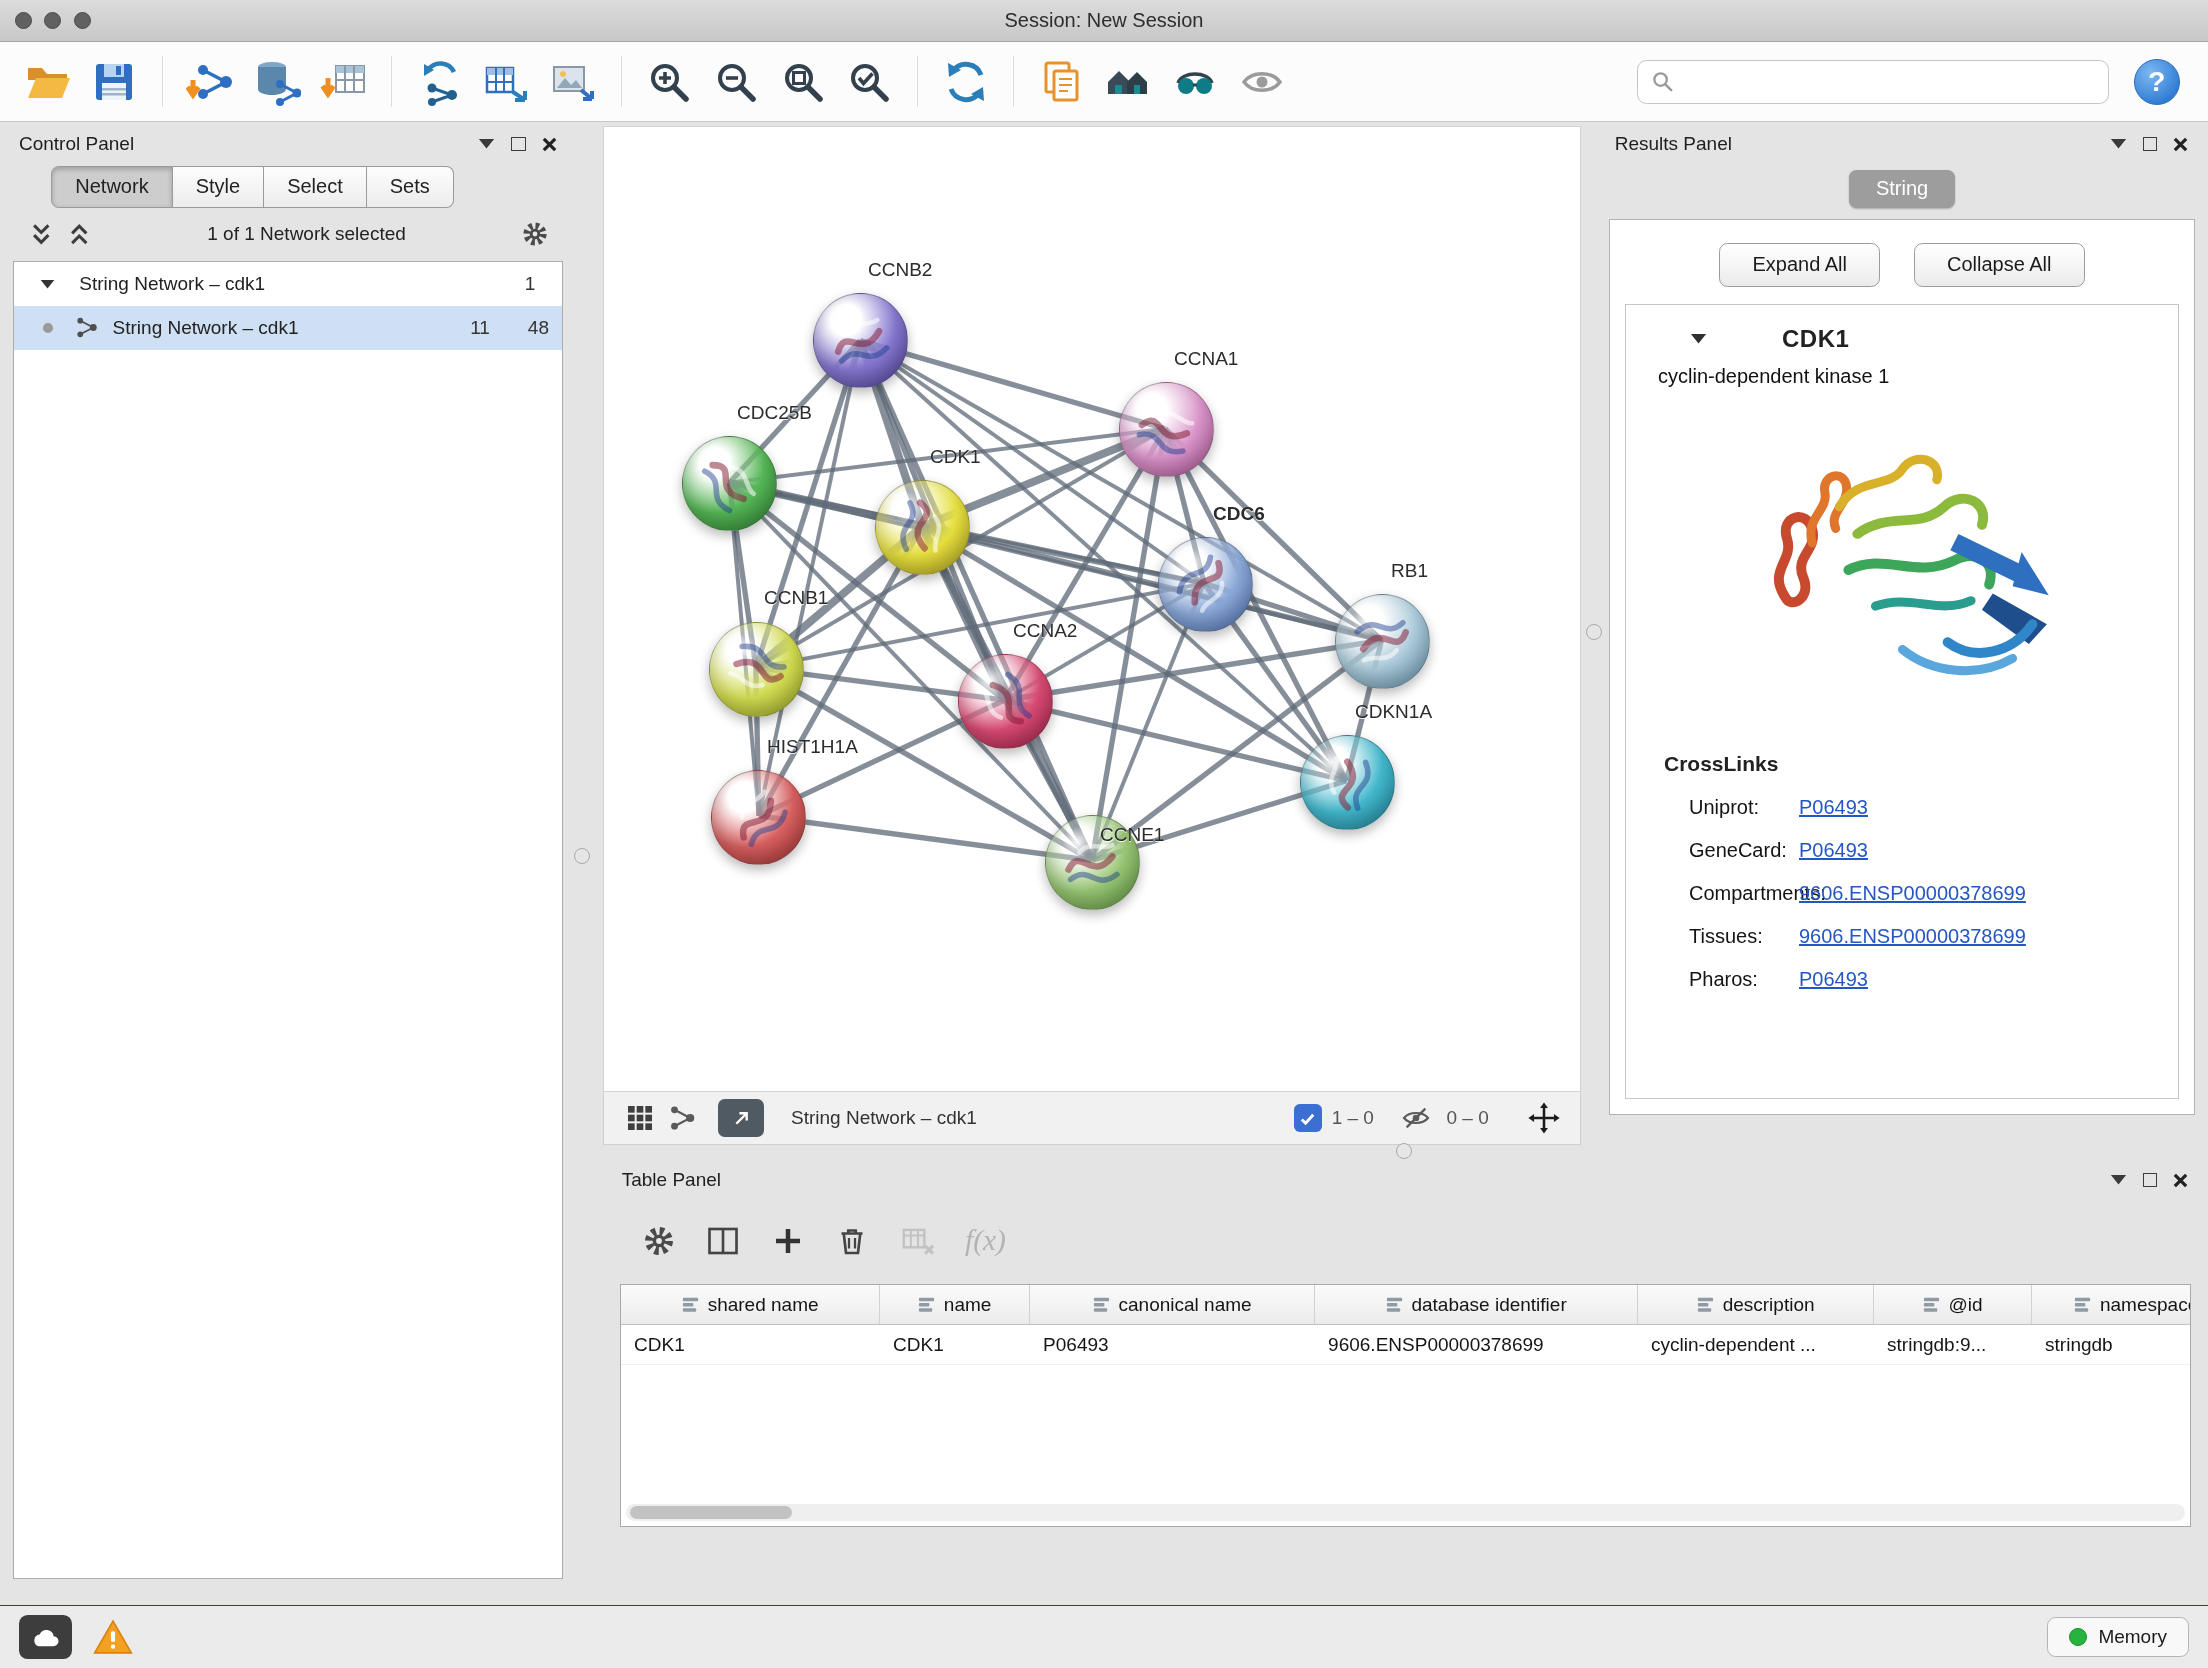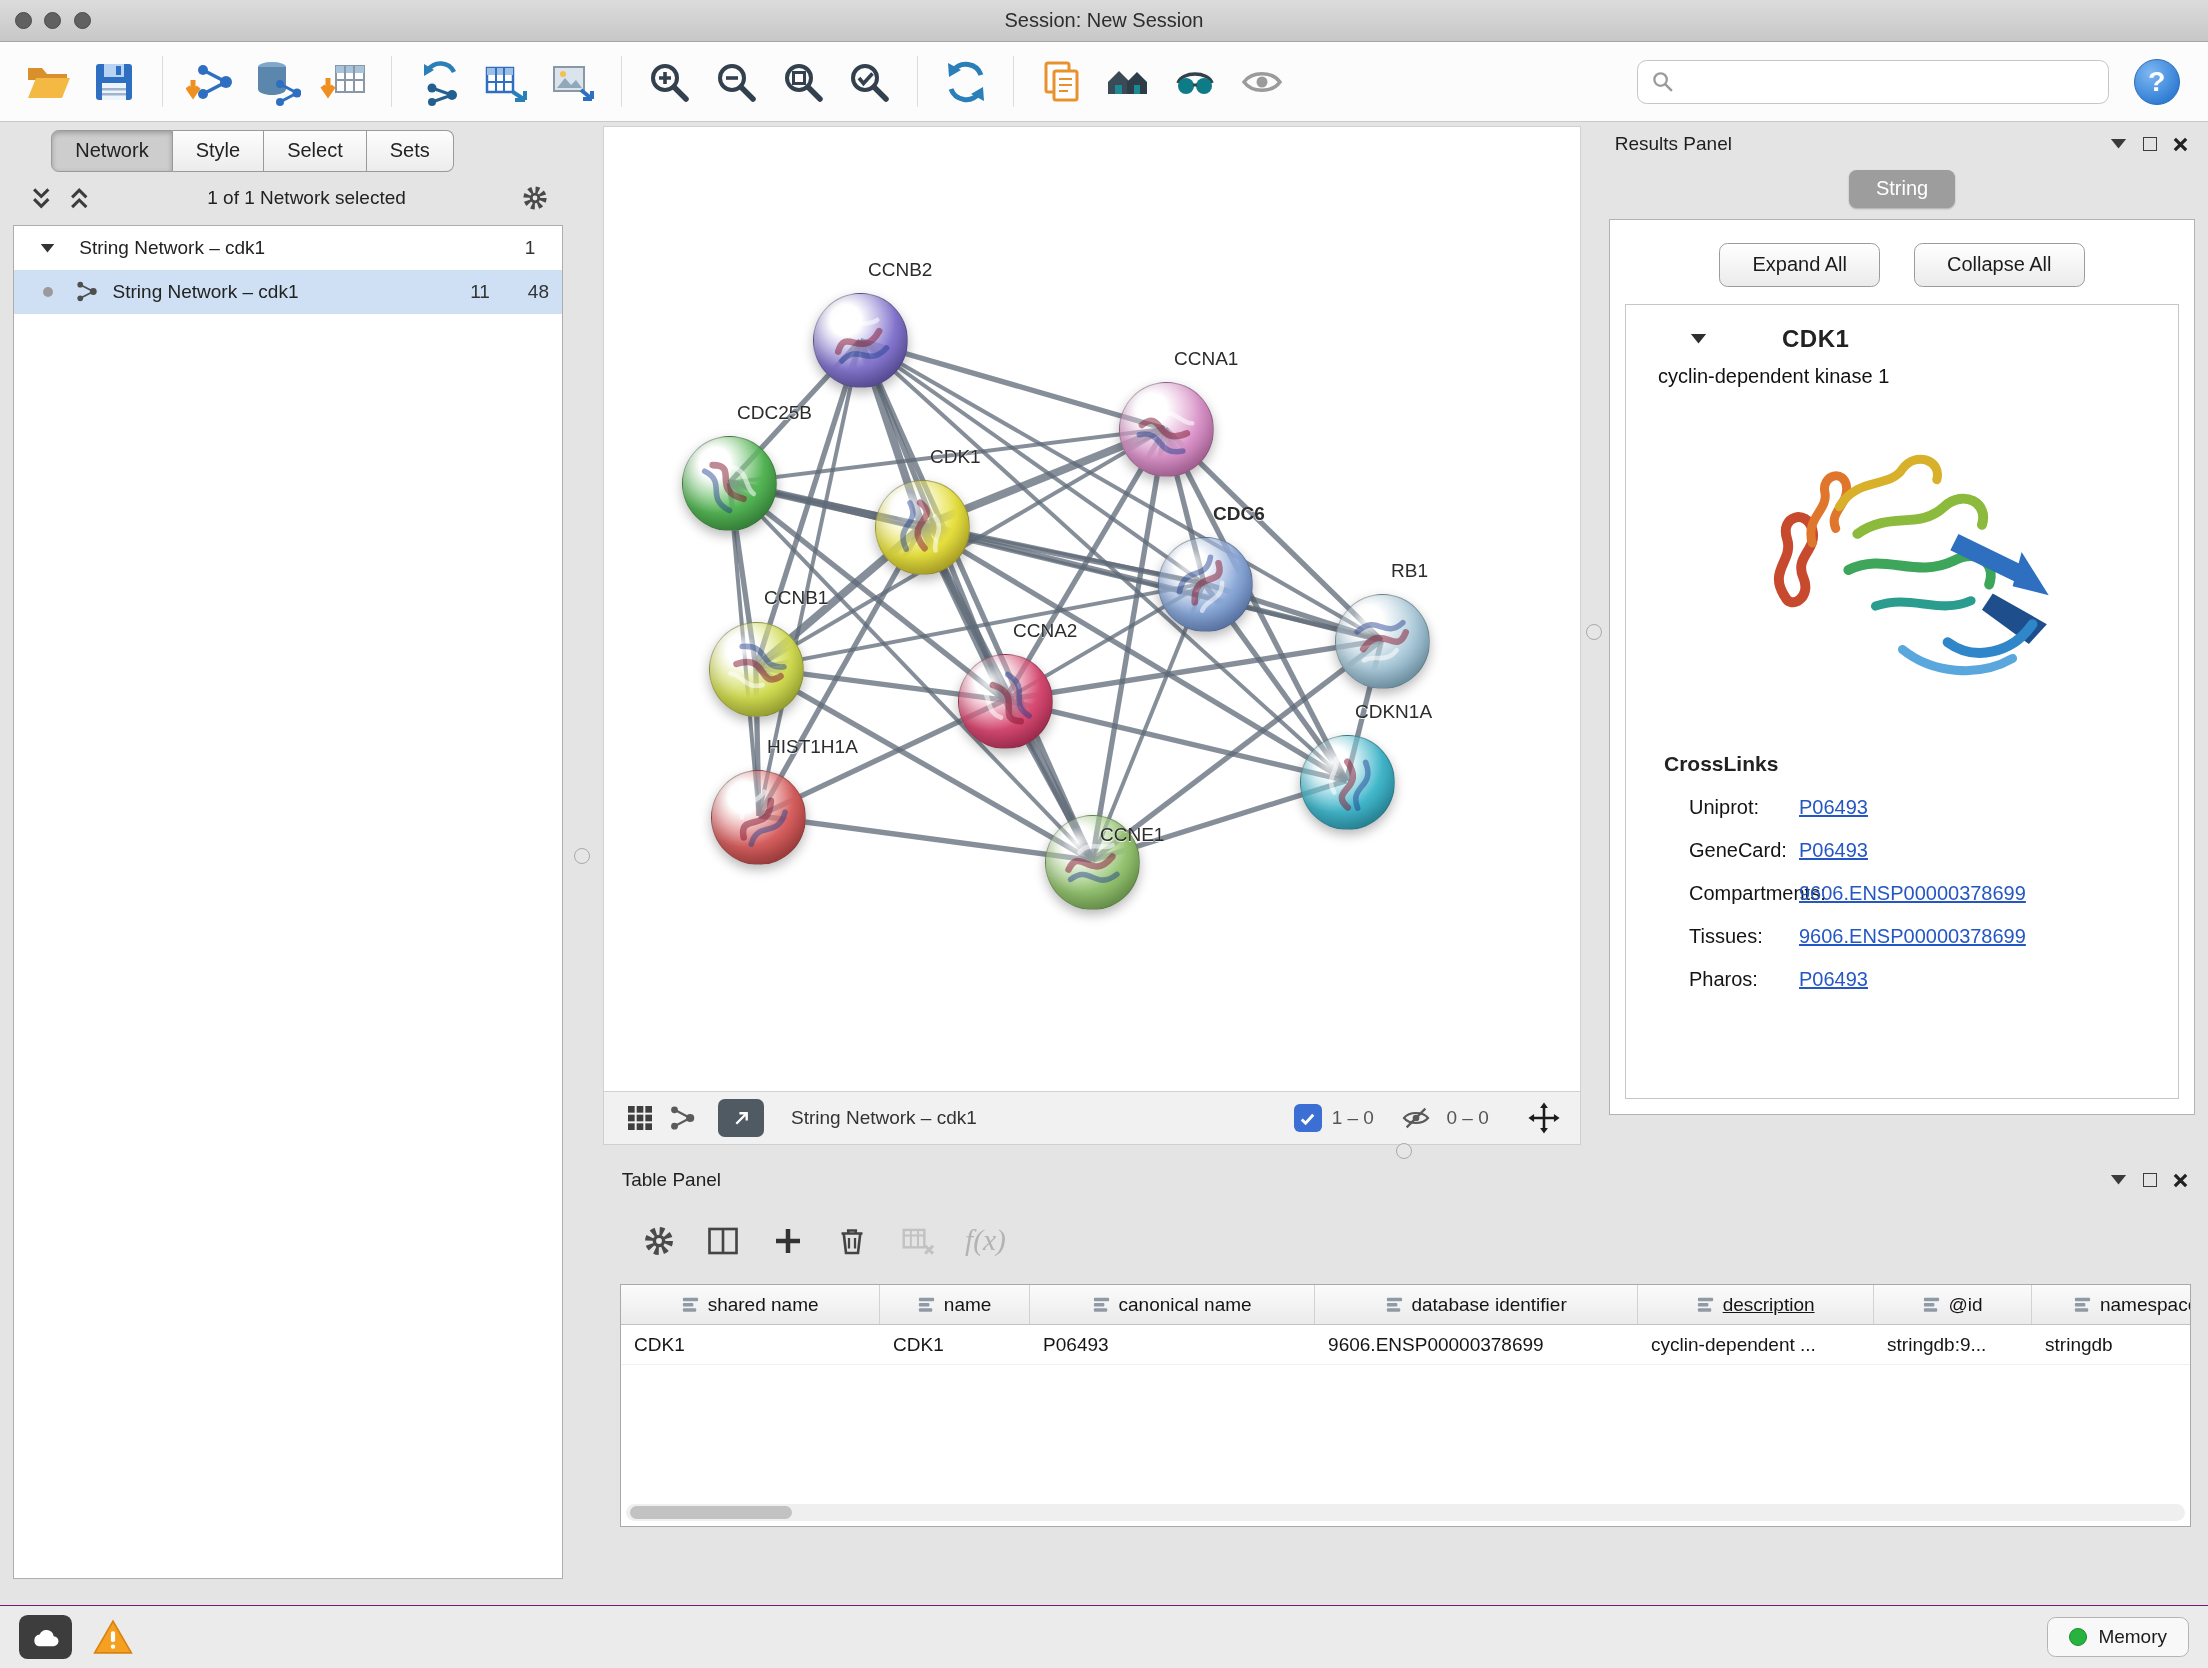--- a/index.html
+++ b/index.html
@@ -268,20 +268,32 @@
       <svg viewBox="0 0 24 24">
           <circle cx="10" cy="10" r="6.5" fill="none" stroke="#9a9a9a" stroke-width="2.4"></circle>
           <path d="M15 15 l6 6" stroke="#9a9a9a" stroke-width="2.6" stroke-linecap="round"></path>
         </svg>
       <input type="text" value="" style="">
     </div>
     <div class="help">?</div>
   </div>
 
   <section class="control-panel">
+    <div class="panel-head">
+      <span>Control Panel</span>
+      <span class="ph-icons">
+        <svg width="19" height="13.3" viewBox="0 0 20 14">
+            <path d="M2 2 h16 l-8 10 z" fill="#3a3a3a"></path>
+          </svg>
+        <span class="ph-box"></span>
+        <svg width="17" height="17" viewBox="0 0 18 18">
+            <path d="M3 3 L15 15 M15 3 L3 15" stroke="#222" stroke-width="3.4"></path>
+          </svg>
+      </span>
+    </div>
     <div class="cp-tabs" id="cp-tabs">
         <div class="cp-tab sel">Network</div>
         <div class="cp-tab">Style</div>
         <div class="cp-tab">Select</div>
         <div class="cp-tab">Sets</div>
       </div>
     <div class="cp-sub">
       <svg width="28.5" height="28.5" viewBox="0 0 32 32">
           <path d="M8 6 l8 8 8-8 M8 17 l8 8 8-8" stroke="#3c3c3c" stroke-width="3.4" fill="none"></path>
         </svg>
@@ -655,21 +667,21 @@
             <span>canonical name</span>
           </div>
           <div class="tp-th" style="width: 323px;">
             <svg class="col-ic" viewBox="0 0 20 20">
               <rect x="2" y="3" width="16" height="3.6" rx="1"></rect>
               <rect x="2" y="8.5" width="11" height="3.6" rx="1"></rect>
               <rect x="2" y="14" width="14" height="3.6" rx="1"></rect>
             </svg>
             <span>database identifier</span>
           </div>
-          <div class="tp-th" style="width: 236px; text-decoration: underline;">
+          <div class="tp-th" style="width: 236px;">
             <svg class="col-ic" viewBox="0 0 20 20">
               <rect x="2" y="3" width="16" height="3.6" rx="1"></rect>
               <rect x="2" y="8.5" width="11" height="3.6" rx="1"></rect>
               <rect x="2" y="14" width="14" height="3.6" rx="1"></rect>
             </svg>
             <span>description</span>
           </div>
           <div class="tp-th" style="width: 158px;">
             <svg class="col-ic" viewBox="0 0 20 20">
               <rect x="2" y="3" width="16" height="3.6" rx="1"></rect>

